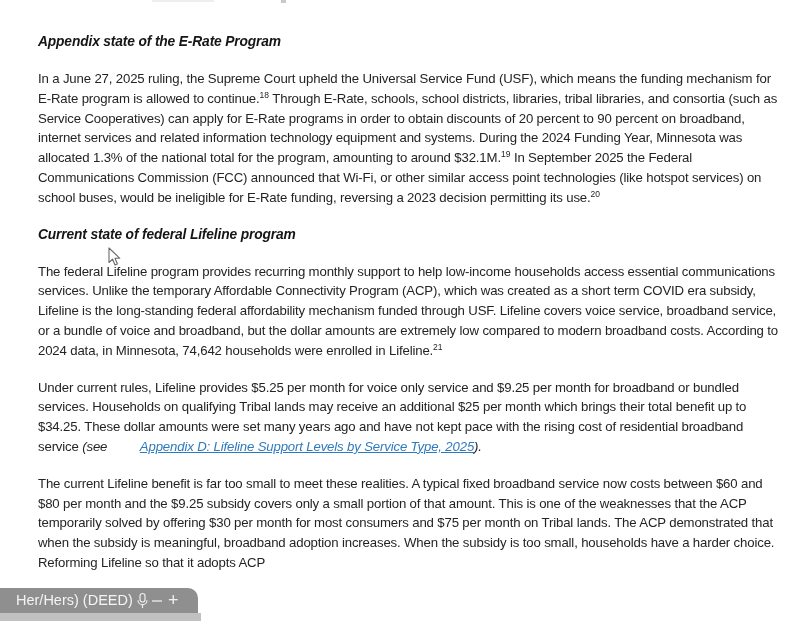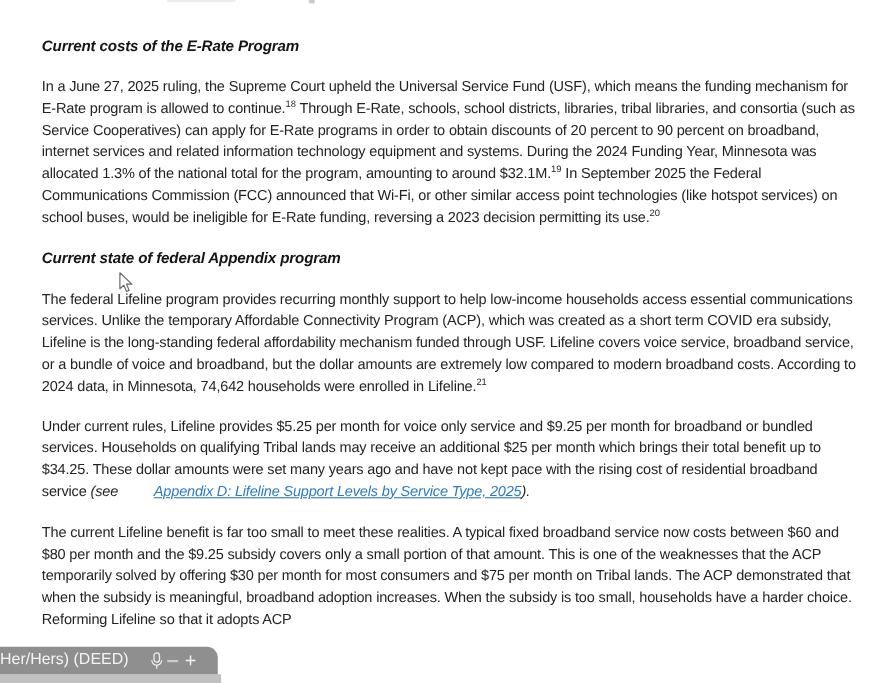--- a/index.html
+++ b/index.html
@@ -35,42 +35,42 @@
   
   .name-tag {
     position:absolute; left:0; top:588px; width:198px; height:25px;
     background:rgba(104,104,104,0.74);
     border-radius:0 10px 0 0;
     display:flex; align-items:center;
     z-index:5;
   }
   .name-tag .tag-text {
     color:#f4f4f4; font-size:14.5px; line-height:25px;
-    letter-spacing:0; white-space:nowrap; margin-left:0px;
+    letter-spacing:0; white-space:nowrap; margin-left:16px;
   }
   .tag-mic { position:absolute; left:136px; top:4px; }
   .tag-dash { position:absolute; left:152px; top:12px; width:10px; height:2px; background:rgba(255,255,255,0.55); }
   .tag-plus { position:absolute; left:168px; top:3px; color:#f0f0f0; font-size:18px; font-weight:300; line-height:18px; }
   .bottom-strip {
     position:absolute; left:0; top:613px; width:201px; height:8px;
     background:rgba(178,178,178,0.8); z-index:4;
   }
   
   .cursor { position:absolute; left:107px; top:247px; z-index:9; }
 </style>
 </head>
 <body>
 
 <div class="top-frag-1"></div>
 <div class="top-frag-2"></div>
 
 <div class="doc">
-    <h3>Current costs of the E-Rate Program</h3>
+    <h3>Appendix state of the E-Rate Program</h3>
     <p><span>In a June 27, 2025 ruling, the Supreme Court upheld the Universal Service Fund (USF), which means the funding mechanism for E-Rate program is allowed to continue.</span><sup>18</sup><span> Through E-Rate, schools, school districts, libraries, tribal libraries, and consortia (such as Service Cooperatives) can apply for E-Rate programs in order to obtain discounts of 20 percent to 90 percent on broadband, internet services and related information technology equipment and systems. During the 2024 Funding Year, Minnesota was allocated 1.3% of the national total for the program, amounting to around $32.1M.</span><sup>19</sup><span> In September 2025 the Federal Communications Commission (FCC) announced that Wi-Fi, or other similar access point technologies (like hotspot services) on school buses, would be ineligible for E-Rate funding, reversing a 2023 decision permitting its use.</span><sup>20</sup></p>
-    <h3>Current state of federal Appendix program</h3>
+    <h3>Current state of federal Lifeline program</h3>
     <p><span>The federal Lifeline program provides recurring monthly support to help low-income households access essential communications services. Unlike the temporary Affordable Connectivity Program (ACP), which was created as a short term COVID era subsidy, Lifeline is the long-standing federal affordability mechanism funded through USF. Lifeline covers voice service, broadband service, or a bundle of voice and broadband, but the dollar amounts are extremely low compared to modern broadband costs. According to 2024 data, in Minnesota, 74,642 households were enrolled in Lifeline.</span><sup>21</sup></p>
     <p><span>Under current rules, Lifeline provides $5.25 per month for voice only service and $9.25 per month for broadband or bundled services. Households on qualifying Tribal lands may receive an additional $25 per month which brings their total benefit up to $34.25. These dollar amounts were set many years ago and have not kept pace with the rising cost of residential broadband service </span><em>(see </em><a>Appendix D: Lifeline Support Levels by Service Type, 2025</a><em>).</em></p>
     <p><span>The current Lifeline benefit is far too small to meet these realities. A typical fixed broadband service now costs between $60 and $80 per month and the $9.25 subsidy covers only a small portion of that amount. This is one of the weaknesses that the ACP temporarily solved by offering $30 per month for most consumers and $75 per month on Tribal lands. The ACP demonstrated that when the subsidy is meaningful, broadband adoption increases. When the subsidy is too small, households have a harder choice. Reforming Lifeline so that it adopts ACP</span></p>
   </div>
 
 <div class="name-tag">
   <span class="tag-text">Her/Hers) (DEED)</span>
   <span class="tag-mic">
     <svg width="13" height="18" viewBox="0 0 13 18">
       <rect x="4" y="1.5" width="5" height="8.5" rx="2.5" fill="none" stroke="#eeeeee" stroke-width="1.2"></rect>

